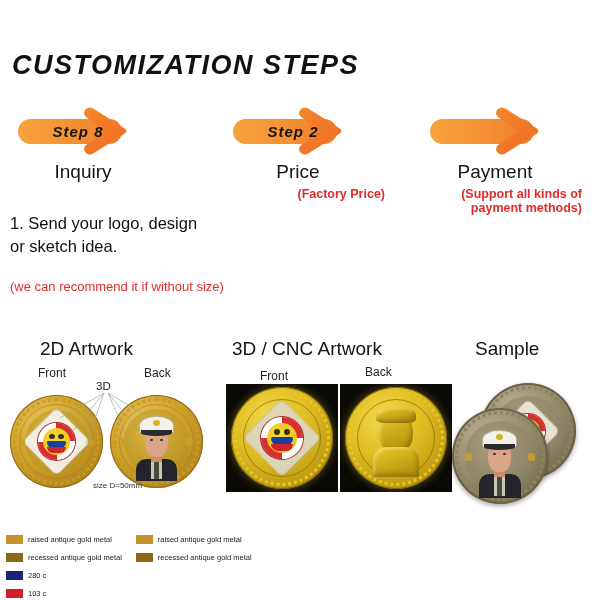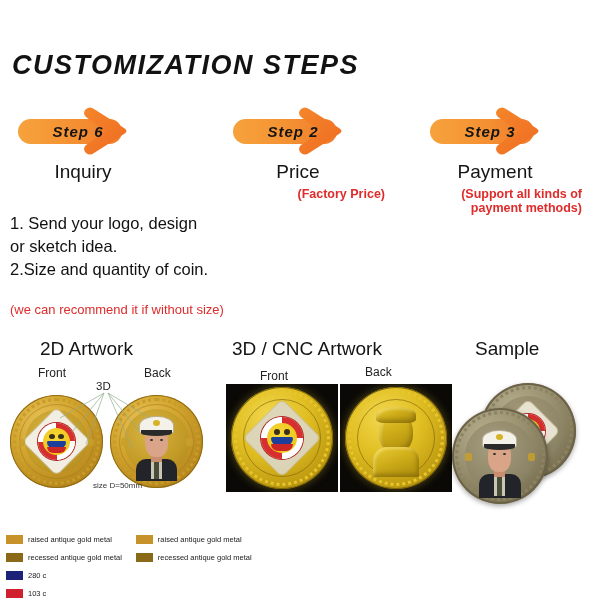--- a/index.html
+++ b/index.html
@@ -158,21 +158,21 @@
         <svg width="50" height="48" viewBox="0 0 50 48">
           <defs>
               <linearGradient id="ah1" x1="0" y1="0" x2="1" y2="1">
             <stop offset="0" stop-color="#F5862A"></stop>
                 <stop offset="1" stop-color="#EE6B22"></stop>
           </linearGradient>
             </defs>
           <path d="M6 2 Q2 6 6 10 L26 24 L6 38 Q2 42 6 46 Q10 49 14 46 L44 27 Q49 24 44 21 L14 2 Q10 -1 6 2 Z" fill="url(#ah1)"></path>
         </svg>
       </div>
-      <div class="step-label">Step 6</div>
+      <div class="step-label">Step 8</div>
     </div>
     <div class="step-name">Inquiry</div>
     <div class="step-sub"></div>
   </div>
 
   <div class="step-block" style="left:233px;">
     <div class="step-arrow">
       <div class="arrow-bar"></div>
       <div class="arrow-head">
         <svg width="50" height="48" viewBox="0 0 50 48">
@@ -198,30 +198,28 @@
         <svg width="50" height="48" viewBox="0 0 50 48">
           <defs>
               <linearGradient id="ah3" x1="0" y1="0" x2="1" y2="1">
             <stop offset="0" stop-color="#F5862A"></stop>
                 <stop offset="1" stop-color="#EE6B22"></stop>
           </linearGradient>
             </defs>
           <path d="M6 2 Q2 6 6 10 L26 24 L6 38 Q2 42 6 46 Q10 49 14 46 L44 27 Q49 24 44 21 L14 2 Q10 -1 6 2 Z" fill="url(#ah3)"></path>
         </svg>
       </div>
-      <div class="step-label">Step 3</div>
     </div>
     <div class="step-name">Payment</div>
     <div class="step-sub">(Support all kinds of payment methods)</div>
   </div>
 
   <div class="body-list">
     <div class="body-line">1. Send your logo, design</div>
     <div class="body-line">or sketch idea.</div>
-    <div class="body-line">2.Size and quantity of coin.</div>
     <div class="body-note">(we can recommend it if without size)</div>
   </div>
 
   <div class="sec-head" style="left:40px;top:338px;">2D Artwork</div>
   <div class="sec-head" style="left:232px;top:338px;">3D / CNC Artwork</div>
   <div class="sec-head" style="left:475px;top:338px;">Sample</div>
 
   <div class="sub-head" style="left:38px;top:366px;">Front</div>
   <div class="sub-head" style="left:144px;top:366px;">Back</div>
   <div class="sub-head" style="left:260px;top:369px;">Front</div>

